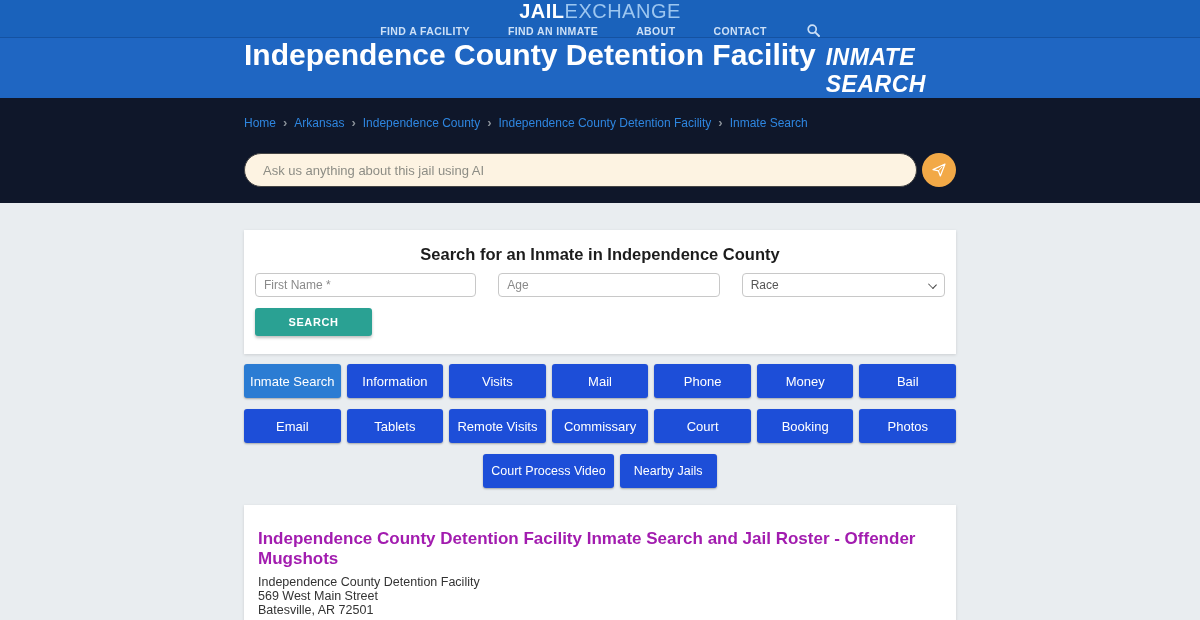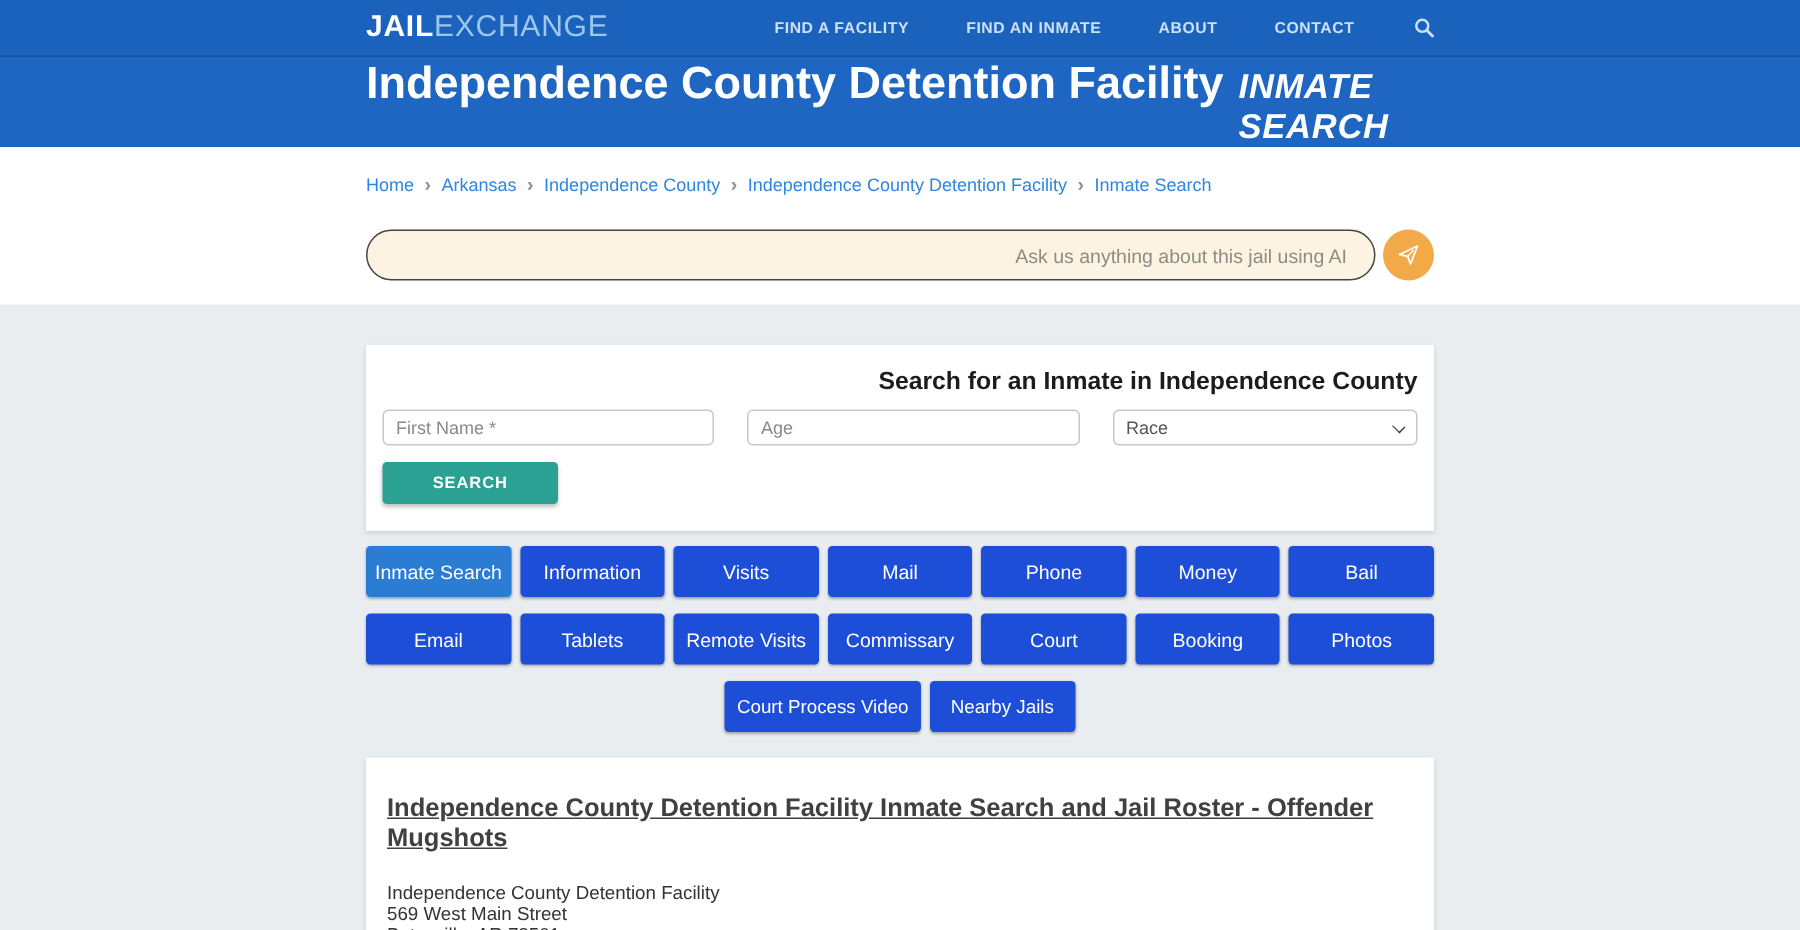--- a/index.html
+++ b/index.html
@@ -2,50 +2,50 @@
 <html><head>
 <meta charset="utf-8">
 <style>
   * { margin: 0; padding: 0; box-sizing: border-box; }
   html, body { width: 1200px; height: 620px; overflow: hidden; }
   body { font-family: "Liberation Sans", sans-serif; background: #e9edf0; }
   .container { width: 712px; margin: 0 auto; }
 
   
   .header { height: 38px; background: #1a62bb; border-bottom: 1px solid #1452a2; }
-  .header-inner { height: 100%; display: flex; align-items: center; justify-content: space-between; }
+  .header-inner { height: 100%; display: flex; align-items: center; justify-content: space-between; flex-direction: column; }
   .logo { font-size: 20px; letter-spacing: .5px; cursor: pointer; white-space: nowrap; }
   .logo .logo-a { color: #ffffff; font-weight: 700; }
   .logo .logo-b { color: #9cc6f0; font-weight: 400; }
   .top-nav { display: flex; align-items: center; gap: 38px; }
   .top-nav a { color: #cde0f6; font-size: 10.5px; font-weight: 700; letter-spacing: .4px; text-decoration: none; white-space: nowrap; }
   .nav-search-icon { display: inline-flex; cursor: pointer; margin-left: 2px; }
 
   
   .banner { height: 60px; background: #1f66c2; display: flex; align-items: center; }
   .banner-title { color: #fff; font-size: 30px; font-weight: 700; white-space: nowrap; }
   .banner-sub { color: #fff; font-size: 23px; font-weight: 600; font-style: italic; margin-left: 10px; letter-spacing: .5px; }
 
   
-  .white-strip { background: #ffffff; padding: 17px 0 16px 0; }
+  .white-strip { background: #0f172a; padding: 17px 0 16px 0; }
   .breadcrumb { font-size: 12px; display: flex; align-items: center; gap: 7px; flex-wrap: nowrap; }
   .breadcrumb a { color: #2e86e0; text-decoration: none; white-space: nowrap; }
   .crumb-sep { color: #8a9199; font-size: 13px; font-weight: 700; }
   .ai-row { display: flex; align-items: center; margin-top: 23px; }
   .ai-input { flex: 1; height: 34px; border: 1px solid #454545; border-radius: 17px; background: #fdf3e2;
-              padding: 0 18px; font-size: 13px; color: #555; outline: none; font-family: "Liberation Sans", sans-serif; text-align: right; }
+              padding: 0 18px; font-size: 13px; color: #555; outline: none; font-family: "Liberation Sans", sans-serif; }
   .ai-input::placeholder { color: #8d8d85; }
   .ai-send { width: 34px; height: 34px; border-radius: 50%; background: #f2a947; border: none; margin-left: 5px;
              display: flex; align-items: center; justify-content: center; cursor: pointer; flex: 0 0 34px; }
 
   
   .main { padding-top: 27px; }
   .card { background: #fff; box-shadow: 0 1px 3px rgba(0,0,0,.13); }
   .form-card { padding: 15px 11px 18px 11px; }
-  .form-title { text-align: right; font-size: 16.5px; font-weight: 700; color: #1c1c1c; margin-bottom: 9px; }
+  .form-title { text-align: center; font-size: 16.5px; font-weight: 700; color: #1c1c1c; margin-bottom: 9px; }
   .fields { display: flex; gap: 22px; }
   .fields input, .select-wrap { flex: 1; height: 24px; }
   .fields input { border: 1px solid #c8c8c8; border-radius: 4px; padding: 0 8px; font-size: 12px; color: #333;
                   font-family: "Liberation Sans", sans-serif; outline: none; min-width: 0; }
   .fields input::placeholder { color: #8a8a8a; }
   .select-wrap { position: relative; }
   .select-wrap select { width: 100%; height: 100%; border: 1px solid #c8c8c8; border-radius: 4px; background: #fff;
                         font-size: 12px; color: #555; padding: 0 8px; appearance: none; -webkit-appearance: none;
                         font-family: "Liberation Sans", sans-serif; outline: none; }
   .select-chevron { position: absolute; right: 9px; top: 8px; width: 7px; height: 7px; pointer-events: none; }
@@ -60,21 +60,21 @@
   .btn-row { display: flex; gap: 6px; }
   .btn-row.centered { justify-content: center; }
   .jail-btn { flex: 1; height: 34px; background: #1d4ed8; color: #fff; border: none; border-radius: 3px;
               font-size: 13px; cursor: pointer; box-shadow: 0 1px 2px rgba(0,0,0,.3); white-space: nowrap;
               font-family: "Liberation Sans", sans-serif; }
   .btn-row.centered .jail-btn { flex: 0 0 auto; min-width: 97px; padding: 0 8px; font-size: 12.5px; }
   .jail-btn.active { background: #2b7cd3; }
 
   
   .content-card { margin-top: 17px; padding: 24px 14px 40px 14px; min-height: 125px; }
-  .content-heading { font-size: 17px; font-weight: 700; color: #404040; margin-bottom: 19px; text-decoration: underline; }
+  .content-heading { font-size: 17px; font-weight: 700; color: #a21caf; margin-bottom: 6px; }
   .facility-line { font-size: 12.5px; color: #333; line-height: 14px; }
 </style>
 </head>
 <body>
 
 <div class="header">
   <div class="container header-inner">
     <div class="logo">
       <span class="logo-a">JAIL</span><span class="logo-b">EXCHANGE</span>
     </div>

